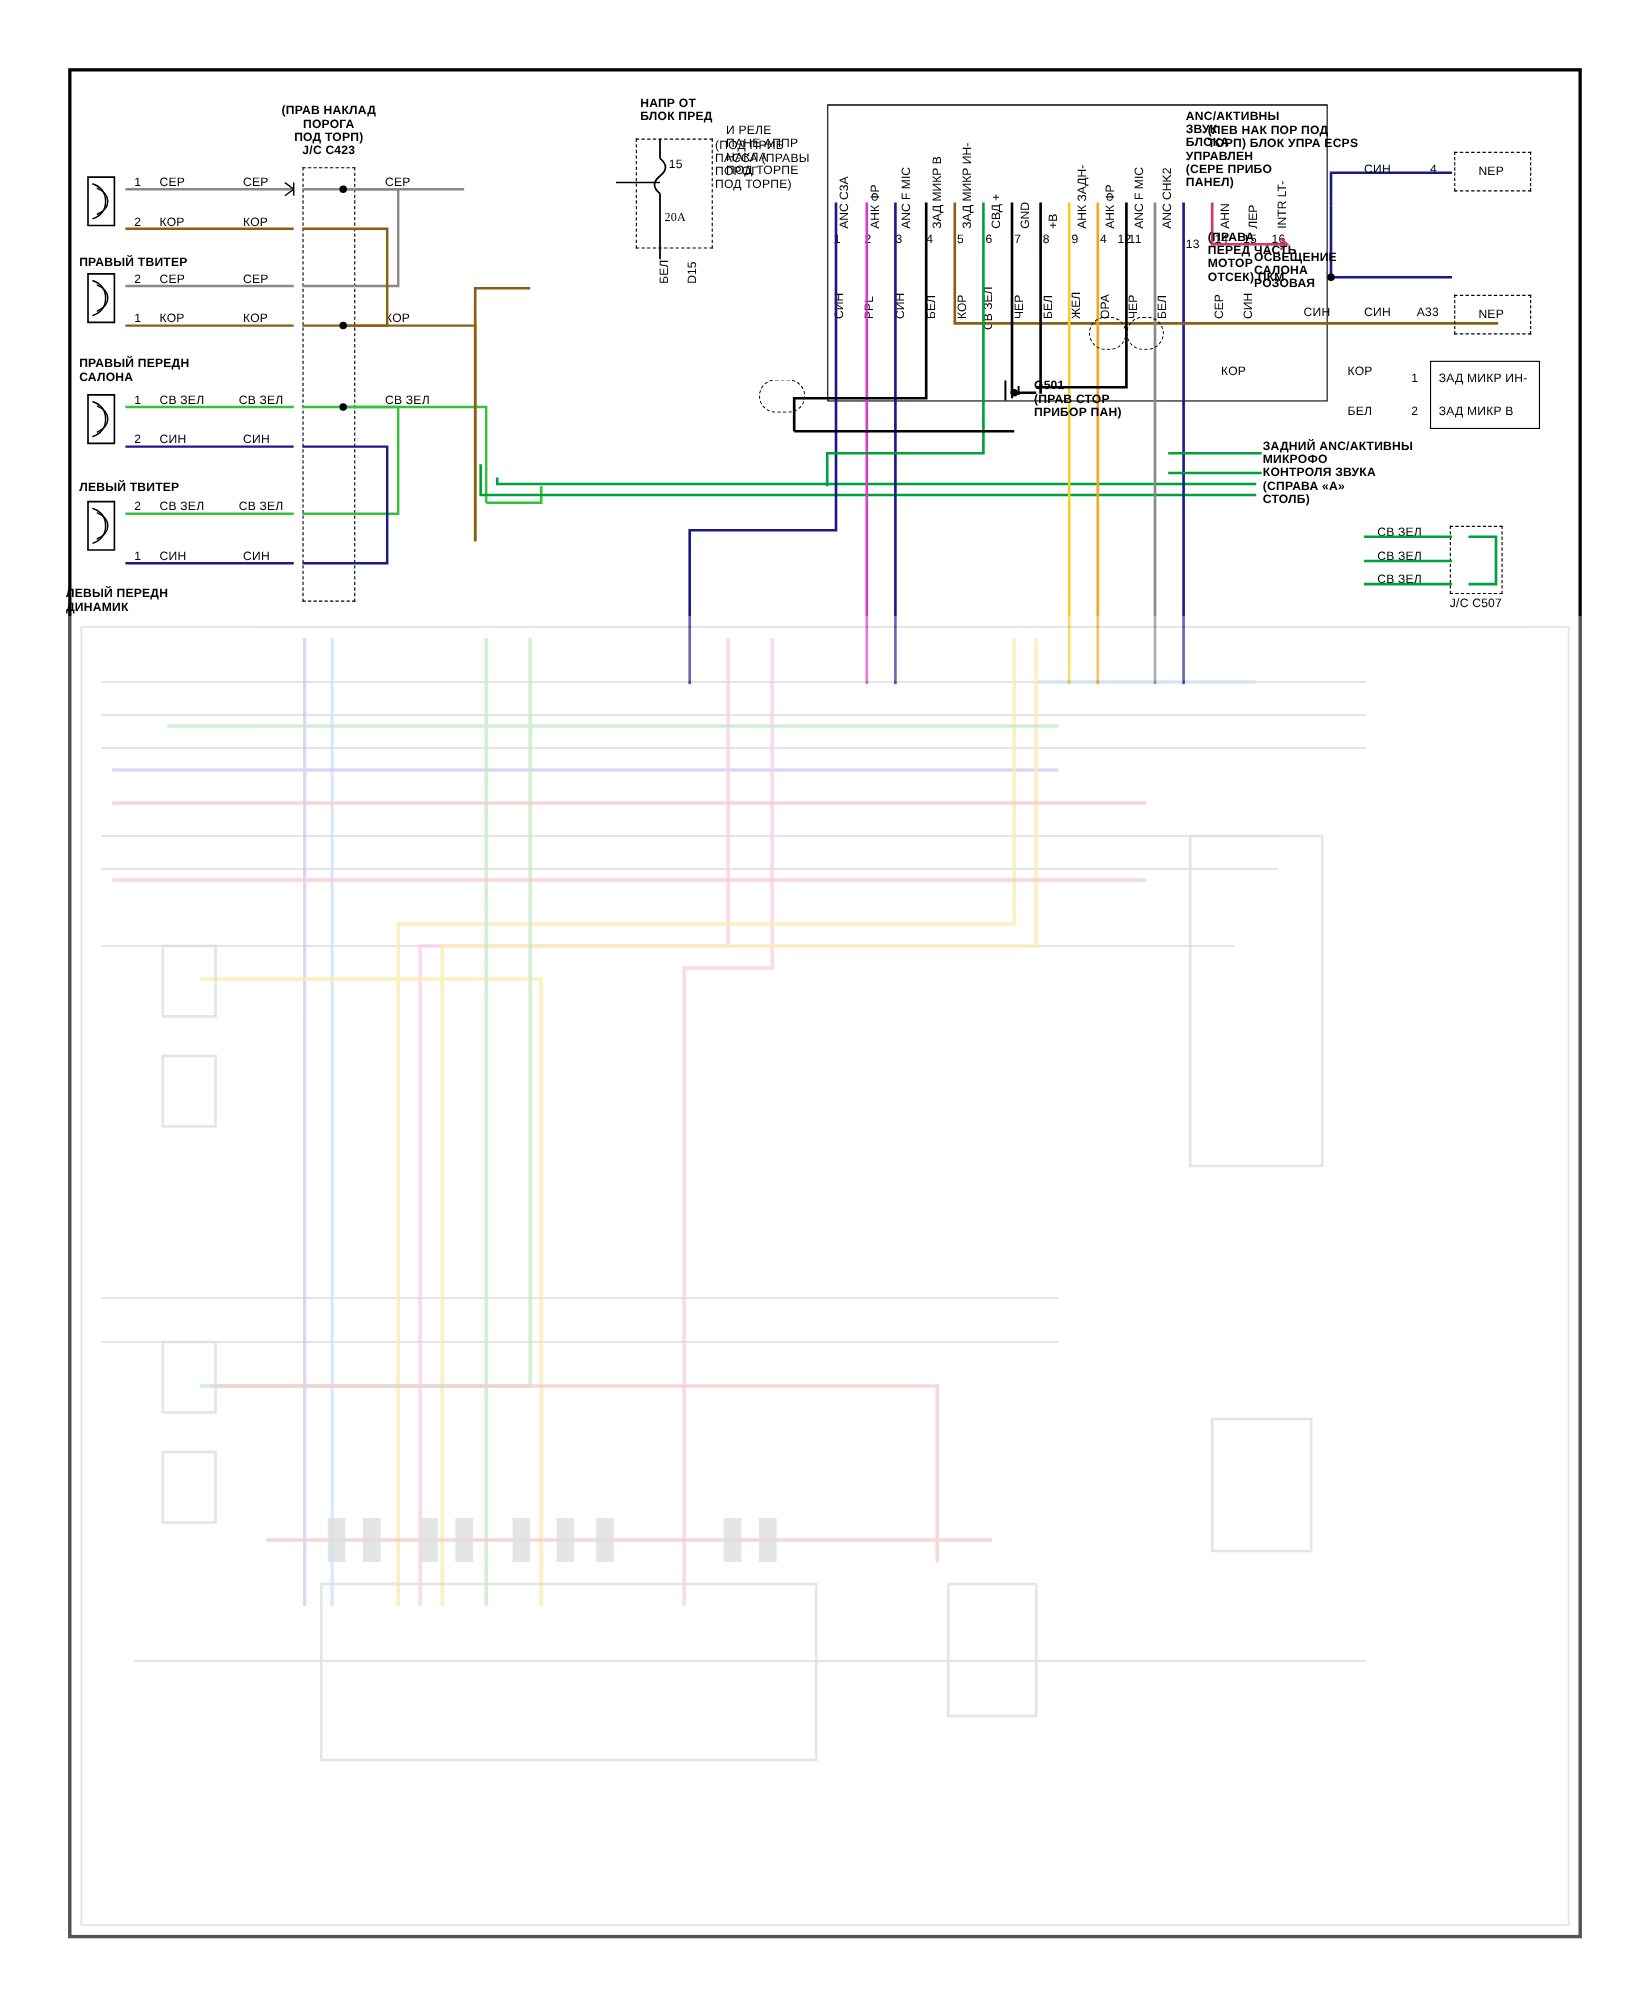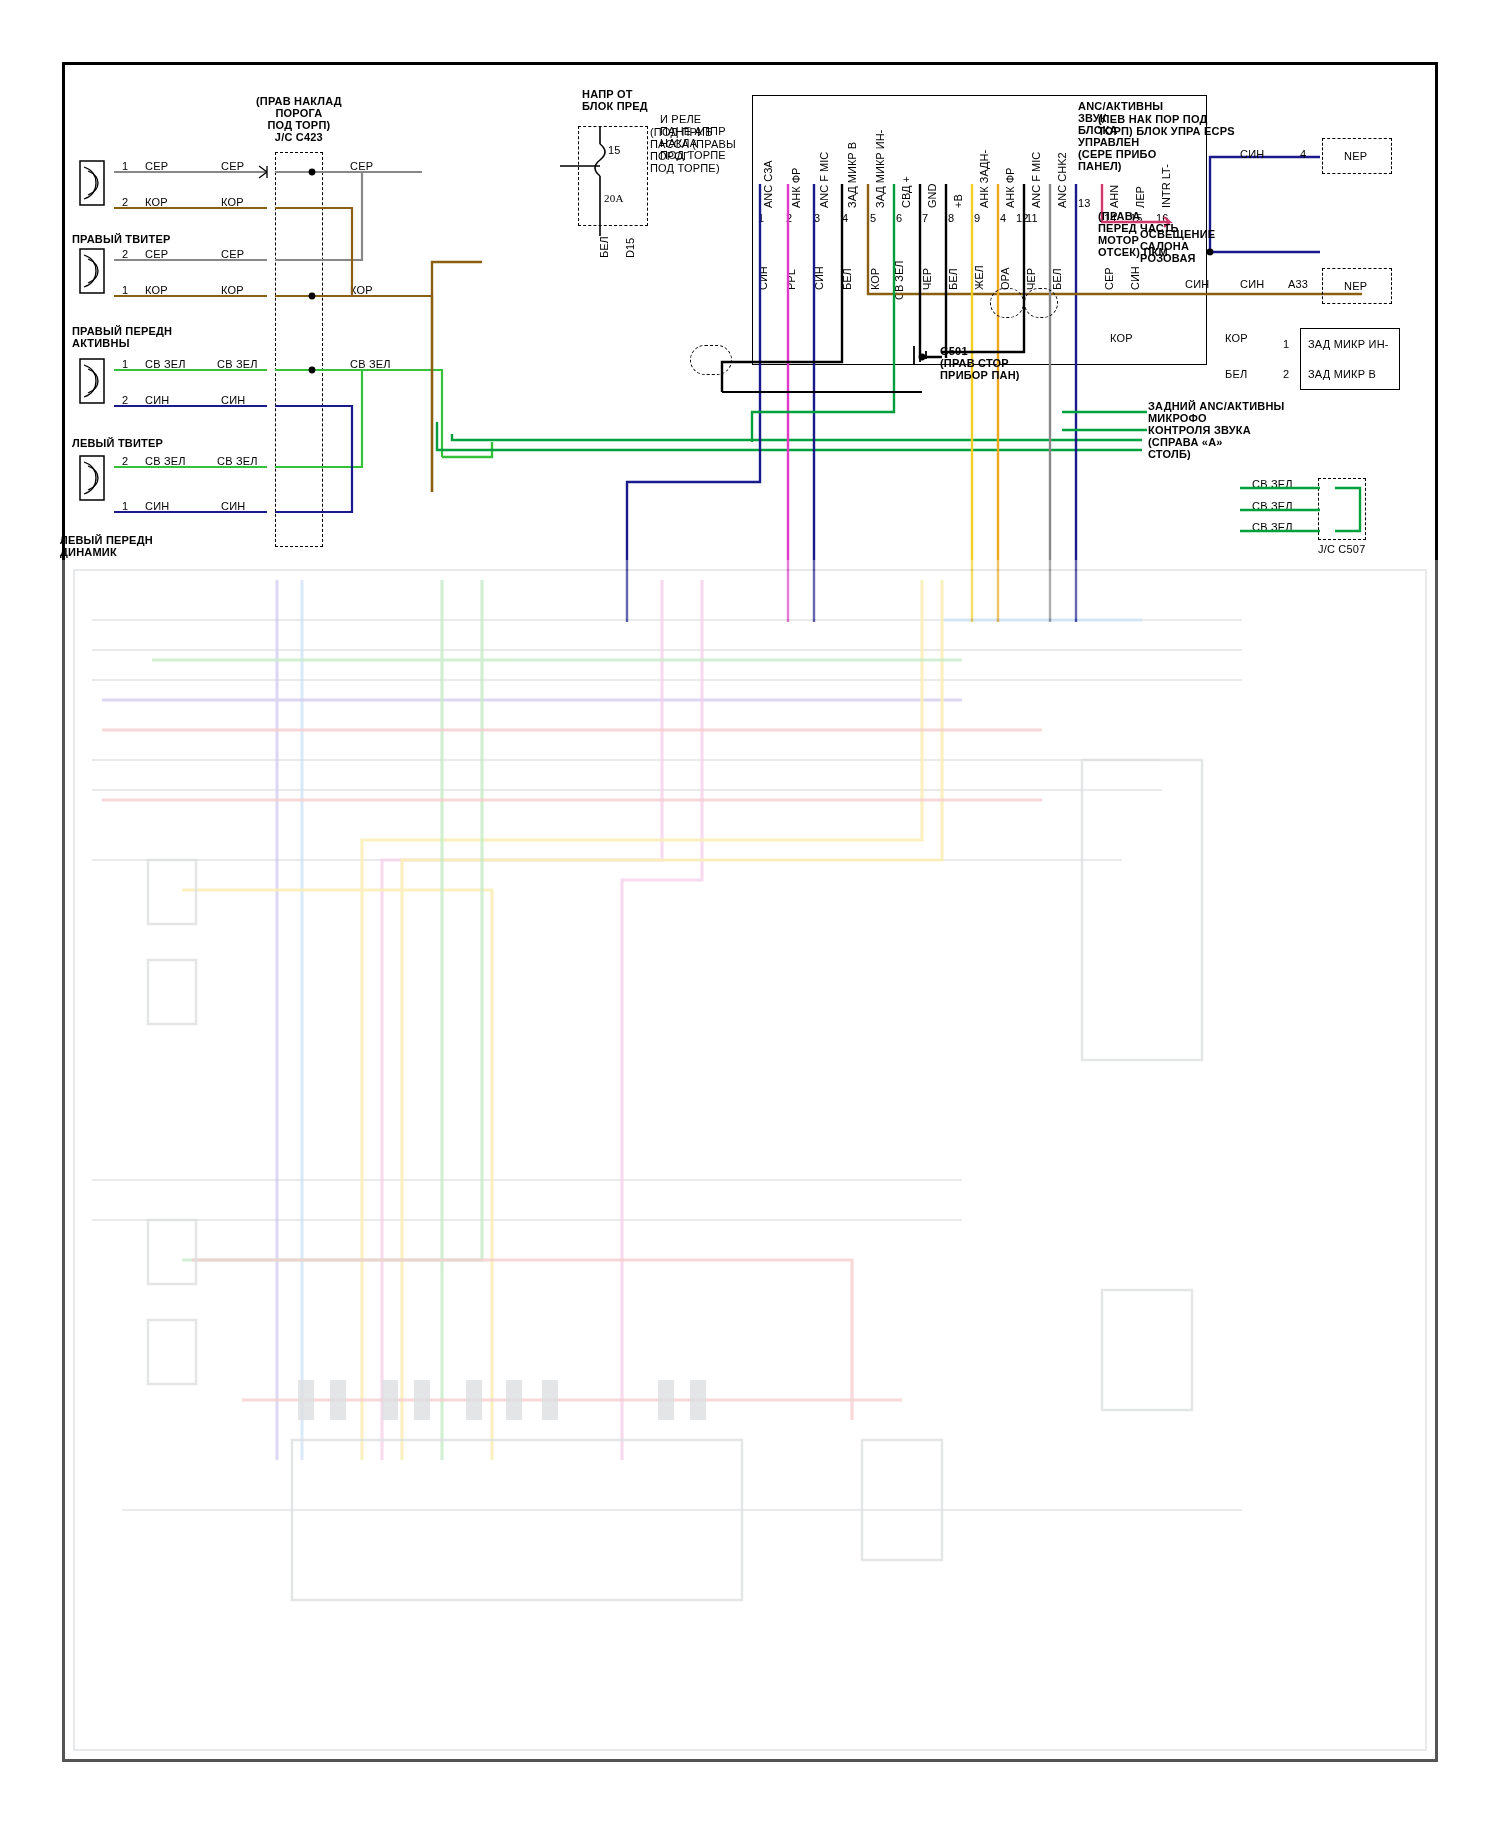--- a/index.html
+++ b/index.html
@@ -36,21 +36,21 @@
   <svg class="spk" style="left:74px;top:245px;" width="40" height="52">
     <polygon points="6,4 6,48 30,48 30,4" fill="#fff" stroke="#000" stroke-width="1.5"></polygon>
     <path d="M10 10 Q22 14 22 26 Q22 38 10 42" fill="none" stroke="#000" stroke-width="1.3"></path>
     <path d="M14 14 Q24 18 24 26 Q24 34 14 38" fill="none" stroke="#000" stroke-width="1.3"></path>
   </svg>
   <div class="lbl" style="left:122px;top:248px;">2</div>
   <div class="lbl" style="left:145px;top:248px;">СЕР</div>
   <div class="lbl" style="left:122px;top:284px;">1</div>
   <div class="lbl" style="left:145px;top:284px;">КОР</div>
   <div class="lbl b" style="left:72px;top:325px;">ПРАВЫЙ ПЕРЕДН
-АКТИВНЫ</div>
+САЛОНА</div>
 
   <svg class="spk" style="left:74px;top:355px;" width="40" height="52">
     <polygon points="6,4 6,48 30,48 30,4" fill="#fff" stroke="#000" stroke-width="1.5"></polygon>
     <path d="M10 10 Q22 14 22 26 Q22 38 10 42" fill="none" stroke="#000" stroke-width="1.3"></path>
     <path d="M14 14 Q24 18 24 26 Q24 34 14 38" fill="none" stroke="#000" stroke-width="1.3"></path>
   </svg>
   <div class="lbl" style="left:122px;top:358px;">1</div>
   <div class="lbl" style="left:145px;top:358px;">СВ ЗЕЛ</div>
   <div class="lbl" style="left:122px;top:394px;">2</div>
   <div class="lbl" style="left:145px;top:394px;">СИН</div>
@@ -227,21 +227,21 @@
   <div class="vlbl" style="left:999px;top:290px;">ОРА</div>
 
   <div class="vlbl" style="left:1030px;top:208px;">ANC F MIC</div>
   <div class="lbl" style="left:1026px;top:212px;text-align:center;">11</div>
   <div class="vlbl" style="left:1025px;top:290px;">ЧЕР</div>
 
   <div class="vlbl" style="left:1056px;top:208px;">ANC CHK2</div>
   <div class="lbl" style="left:1016px;top:212px;">12</div>
   <div class="vlbl" style="left:1051px;top:290px;">БЕЛ</div>
 
-  <div class="lbl" style="left:1078px;top:197px;">13</div>
+  <div class="lbl" style="left:1078px;top:216px;">13</div>
 
   <div class="vlbl" style="left:1108px;top:208px;">AHN</div>
   <div class="lbl" style="left:1104px;top:212px;">14</div>
   <div class="vlbl" style="left:1103px;top:290px;">СЕР</div>
 
   <div class="vlbl" style="left:1134px;top:208px;">ЛЕР</div>
   <div class="lbl" style="left:1130px;top:212px;">15</div>
   <div class="vlbl" style="left:1129px;top:290px;">СИН</div>
 
   <div class="vlbl" style="left:1160px;top:208px;">INTR LT-</div>

